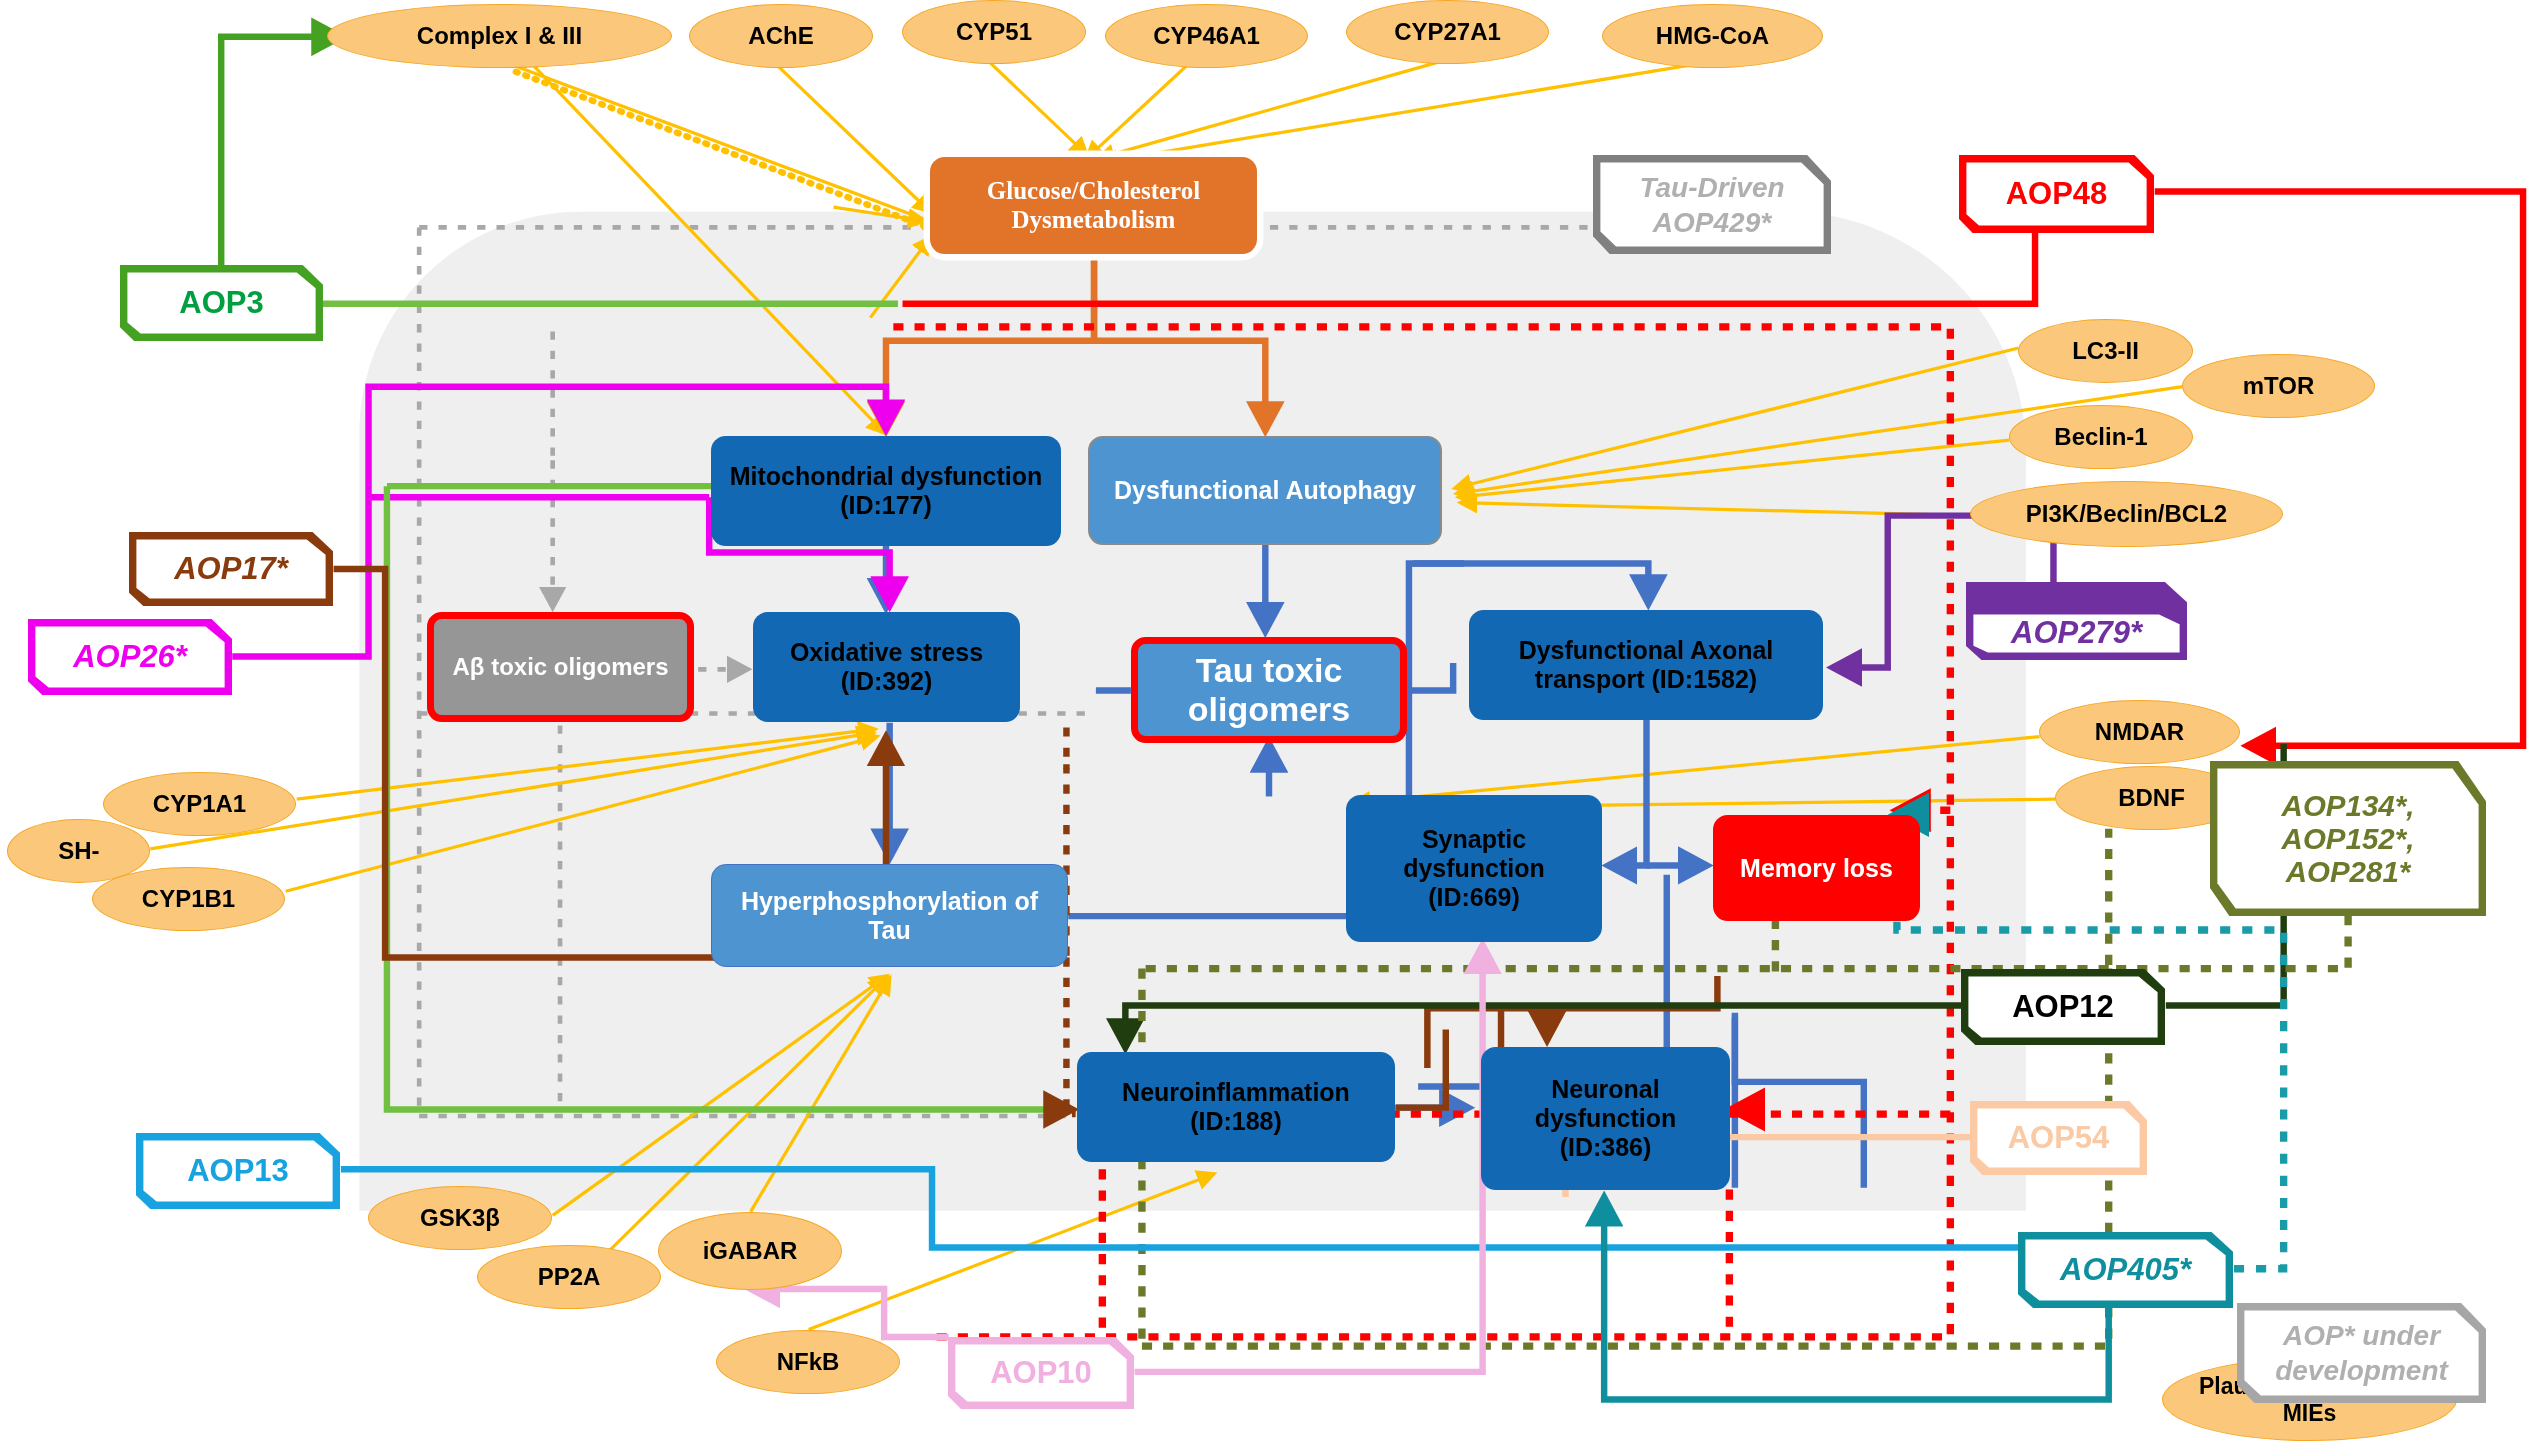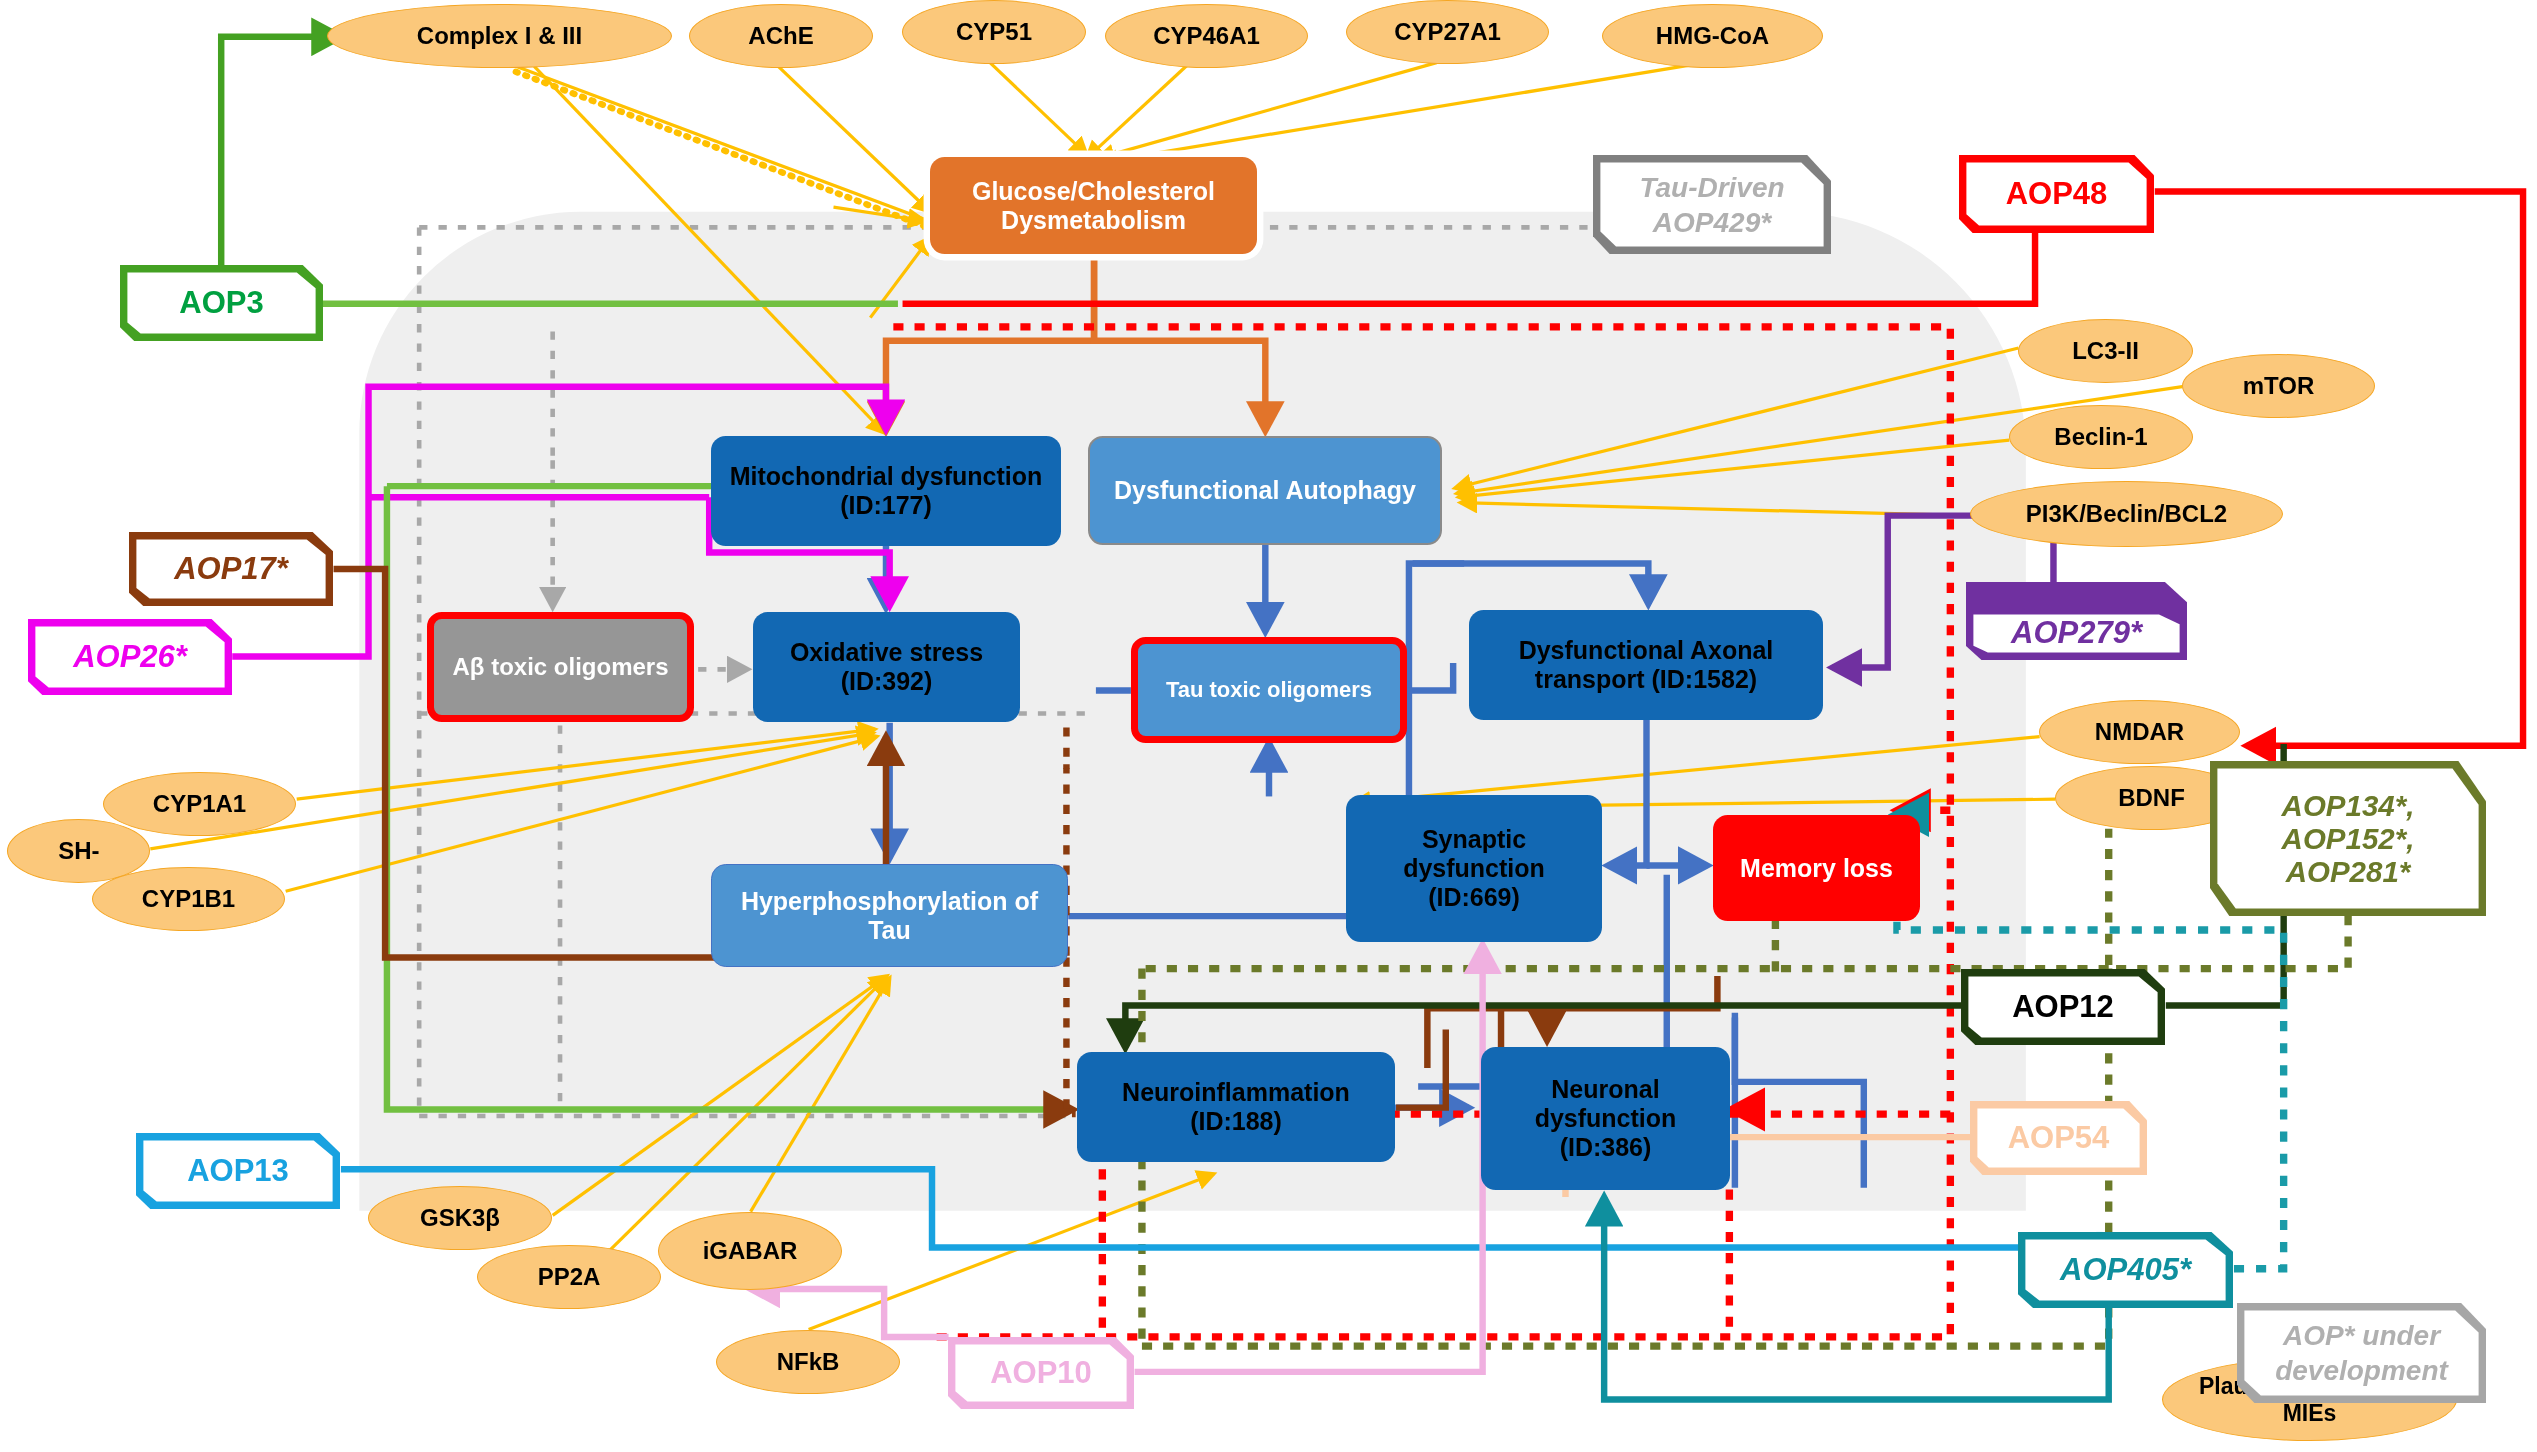--- a/index.html
+++ b/index.html
@@ -217,26 +217,26 @@
       <path d="M 2060 885 L 2058 885" marker-end="url(#aT)"></path>
     </g>
 
     <g stroke="#f0b0e0" stroke-width="7" fill="none">
       <path d="M 1232 1490 L 1610 1490 L 1610 1026" marker-end="url(#aPk)"></path>
       <path d="M 1030 1452 L 960 1452 L 960 1400 L 815 1400" marker-end="url(#aPk)"></path>
     </g>
   </svg>
 
   <div id="ke-host">
-      <div class="node ke" style="left: 930px; top: 157px; width: 327px; height: 97px; font-size: 25px; padding: 4px 11px; background: rgb(226, 116, 42); color: rgb(255, 255, 255); box-shadow: rgb(255, 255, 255) 0px 0px 0px 6.4px;">Glucose/Cholesterol Dysmetabolism</div>
+      <div class="node ke" style="left: 930px; top: 157px; width: 327px; height: 97px; font-size: 25px; padding: 4px 11px; background: rgb(226, 116, 42); color: rgb(255, 255, 255); box-shadow: rgb(255, 255, 255) 0px 0px 0px 6.4px; font-family: Liberation Serif, serif;">Glucose/Cholesterol Dysmetabolism</div>
       <div class="node ke" style="left: 711px; top: 436px; width: 350px; height: 110px; font-size: 25px; padding: 3.7px 11px; background: rgb(18, 104, 179); color: rgb(0, 0, 0);">Mitochondrial dysfunction (ID:177)</div>
       <div class="node ke" style="left: 1088px; top: 436px; width: 354px; height: 109px; font-size: 25px; padding: 3.7px 11px; background: rgb(77, 148, 209); color: rgb(255, 255, 255); border: 2.8px solid rgb(138, 138, 138);">Dysfunctional Autophagy</div>
       <div class="node ke" style="left: 427px; top: 612px; width: 267px; height: 110px; font-size: 24px; padding: 3.7px 11px; background: rgb(150, 150, 150); color: rgb(255, 255, 255); border: 7.4px solid rgb(255, 0, 0);">Aβ toxic oligomers</div>
       <div class="node ke" style="left: 753px; top: 612px; width: 267px; height: 110px; font-size: 25px; padding: 3.7px 11px; background: rgb(18, 104, 179); color: rgb(0, 0, 0);">Oxidative stress (ID:392)</div>
-      <div class="node ke" style="left: 1131px; top: 637px; width: 276px; height: 106px; font-size: 22px; padding: 7px 11px; background: rgb(77, 148, 209); color: rgb(255, 255, 255); border: 7.4px solid rgb(255, 0, 0);">Tau toxic oligomers</div>
+      <div class="node ke" style="left: 1131px; top: 637px; width: 276px; height: 106px; font-size: 34px; padding: 7px 11px; background: rgb(77, 148, 209); color: rgb(255, 255, 255); border: 7.4px solid rgb(255, 0, 0);">Tau toxic oligomers</div>
       <div class="node ke" style="left: 1469px; top: 610px; width: 354px; height: 110px; font-size: 25px; padding: 3.7px 11px; background: rgb(18, 104, 179); color: rgb(0, 0, 0);">Dysfunctional Axonal transport (ID:1582)</div>
       <div class="node ke" style="left: 711px; top: 864px; width: 357px; height: 103px; font-size: 25px; padding: 3.7px 11px; background: rgb(77, 148, 209); color: rgb(255, 255, 255); border: 1.8px solid rgb(68, 114, 196);">Hyperphosphorylation of Tau</div>
       <div class="node ke" style="left: 1346px; top: 795px; width: 256px; height: 147px; font-size: 25px; padding: 3.7px 11px; background: rgb(18, 104, 179); color: rgb(0, 0, 0);">Synaptic dysfunction (ID:669)</div>
       <div class="node ke" style="left: 1713px; top: 815px; width: 207px; height: 106px; font-size: 25px; padding: 3.7px 11px; background: rgb(255, 0, 0); color: rgb(255, 255, 255);">Memory loss</div>
       <div class="node ke" style="left: 1077px; top: 1052px; width: 318px; height: 110px; font-size: 25px; padding: 3.7px 11px; background: rgb(18, 104, 179); color: rgb(0, 0, 0);">Neuroinflammation (ID:188)</div>
       <div class="node ke" style="left: 1481px; top: 1047px; width: 249px; height: 143px; font-size: 25px; padding: 3.7px 11px; background: rgb(18, 104, 179); color: rgb(0, 0, 0);">Neuronal dysfunction (ID:386)</div>
     </div>
   <div id="mie-host">
       <div class="mie" style="left: 327px; top: 3.7px; width: 345px; height: 64px; font-size: 24px; padding: 0px 9.2px;">Complex I  &amp; III</div>
       <div class="mie" style="left: 689px; top: 3.7px; width: 184px; height: 64px; font-size: 24px; padding: 0px 9.2px;">AChE</div>

